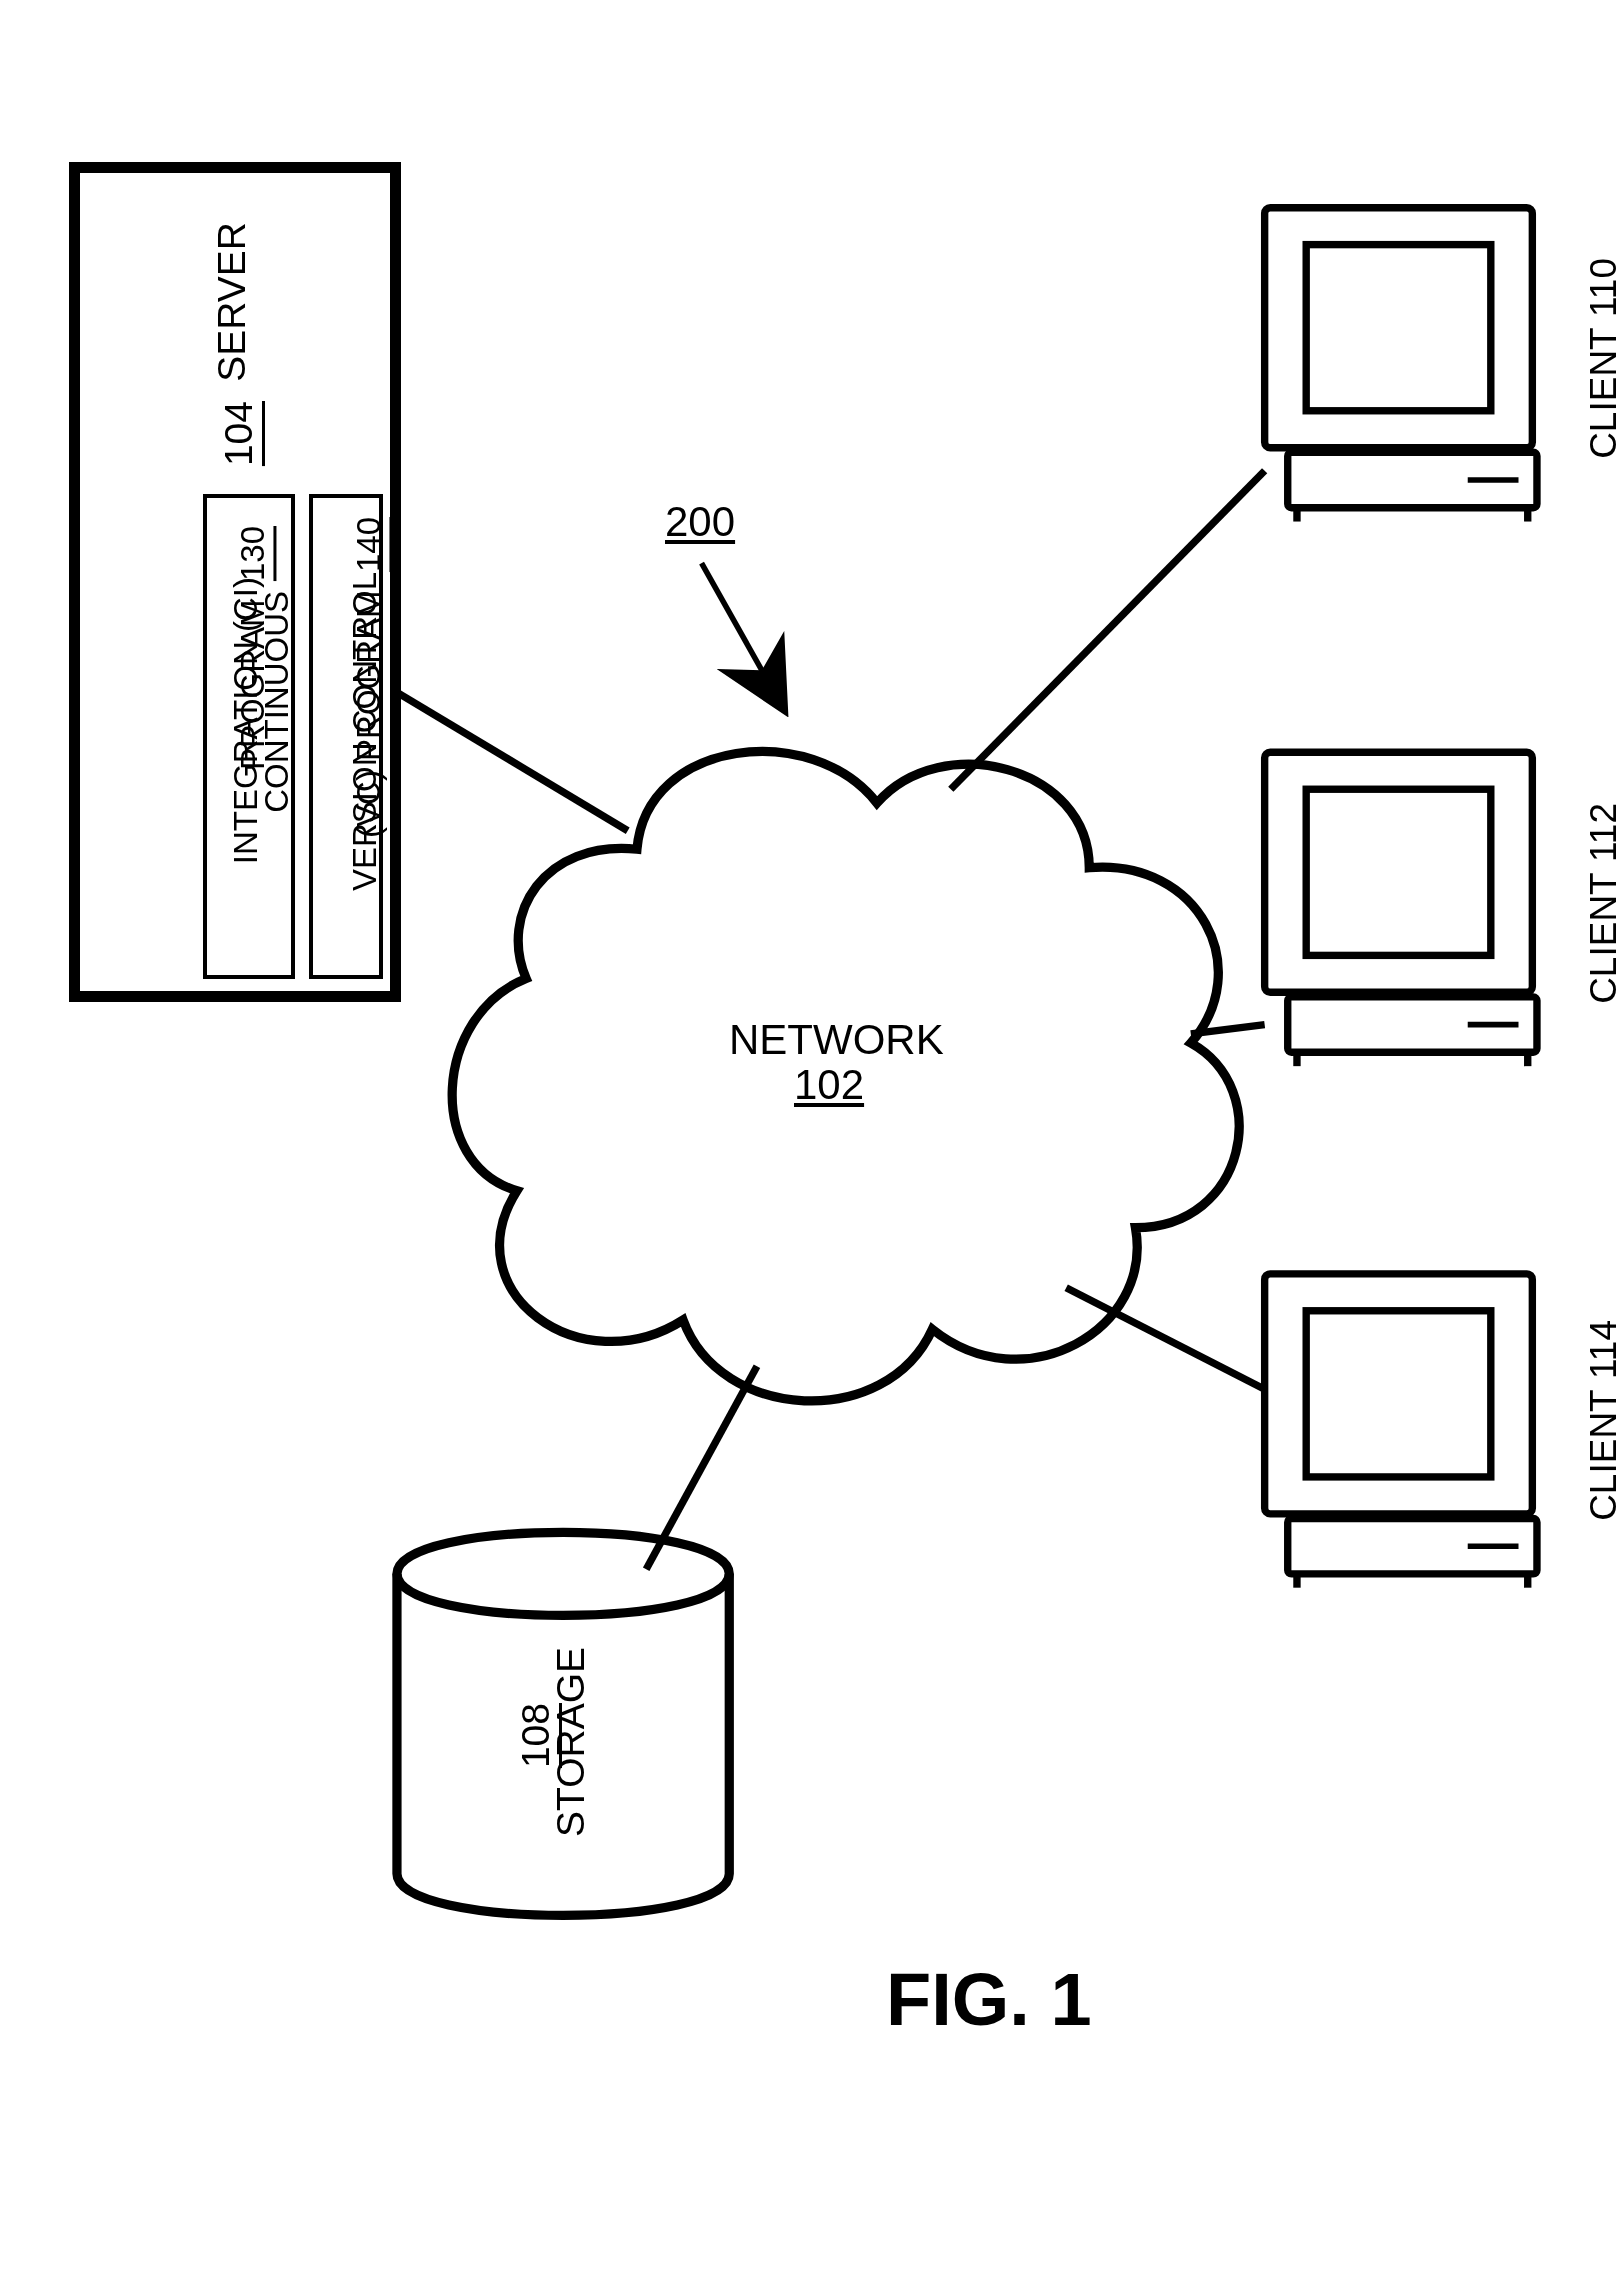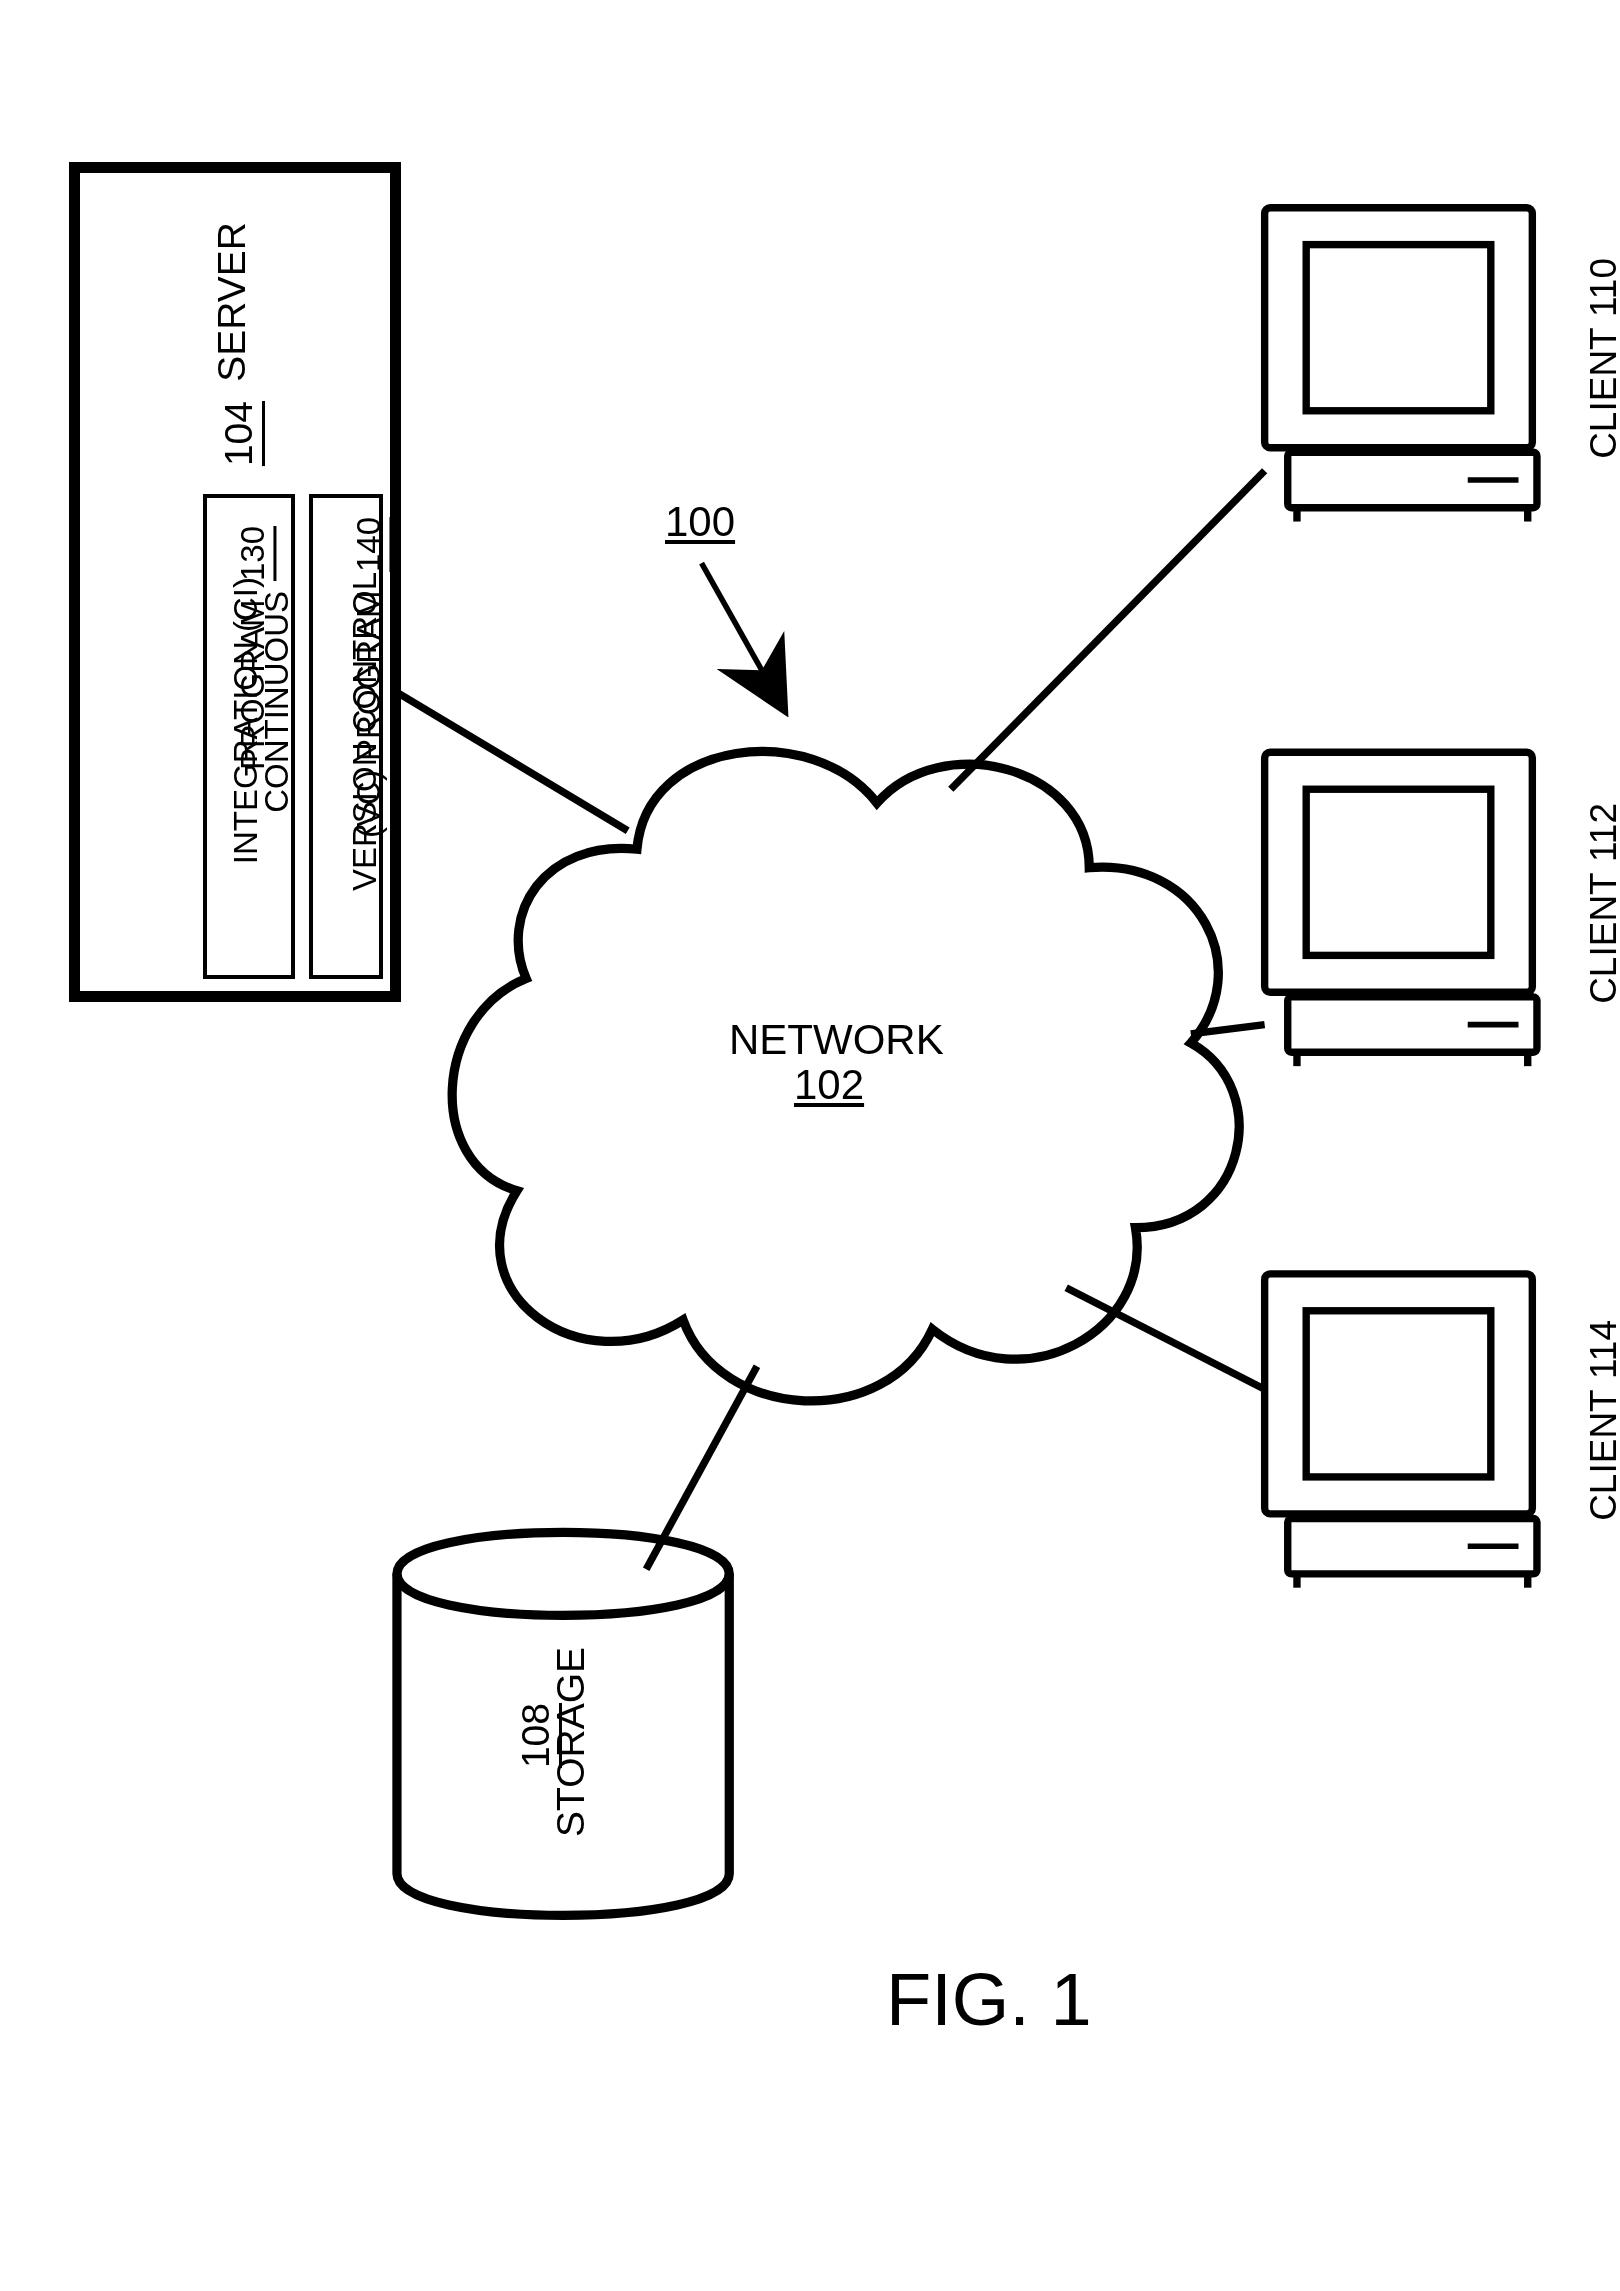--- a/index.html
+++ b/index.html
@@ -39,21 +39,21 @@
     background: #fff;
   }
   .inner-box {
     position: absolute;
     border: 4.6px solid #000;
     background: #fff;
   }
   .fig-label {
     position: absolute;
     font-size: 74px;
-    font-weight: 400;
+    font-weight: 700;
     text-align: right;
   }
 </style>
 </head>
 <body>
 
 <div class="stage">
 
   <svg class="lines" viewBox="0 0 1756 2483">
 
@@ -132,21 +132,21 @@
       <line x1="1370" y1="510" x2="1030" y2="855"></line>
 
       <line x1="1370" y1="1110" x2="1290" y2="1120"></line>
 
       <line x1="1370" y1="1505" x2="1155" y2="1395"></line>
     </g>
 
     <line x1="760" y1="610" x2="850" y2="770" stroke="#000" stroke-width="6" marker-end="url(#arrow)"></line>
   </svg>
 
-  <div class="label underline" style="left:665px; top:498px; font-size:42px;">100</div>
+  <div class="label underline" style="left:665px; top:498px; font-size:42px;">200</div>
 
   <div class="server-box" style="left:69px; top:162px; width:332px; height:840px;"></div>
 
   <div class="label vtext" style="left:210px; top:222px; font-size:39px;">SERVER</div>
   <div class="label vtext underline" style="left:217px; top:401px; font-size:39px;">104</div>
 
   <div class="inner-box" style="left:203px; top:494px; width:92px; height:485px;"></div>
   <div class="label vtext" style="left:258px; top:591px; font-size:33px;">CONTINUOUS</div>
   <div class="label vtext" style="left:227px; top:577px; font-size:33px;">INTEGRATION (CI)</div>
   <div class="label vtext" style="left:196px; top:526px; font-size:33px;">

